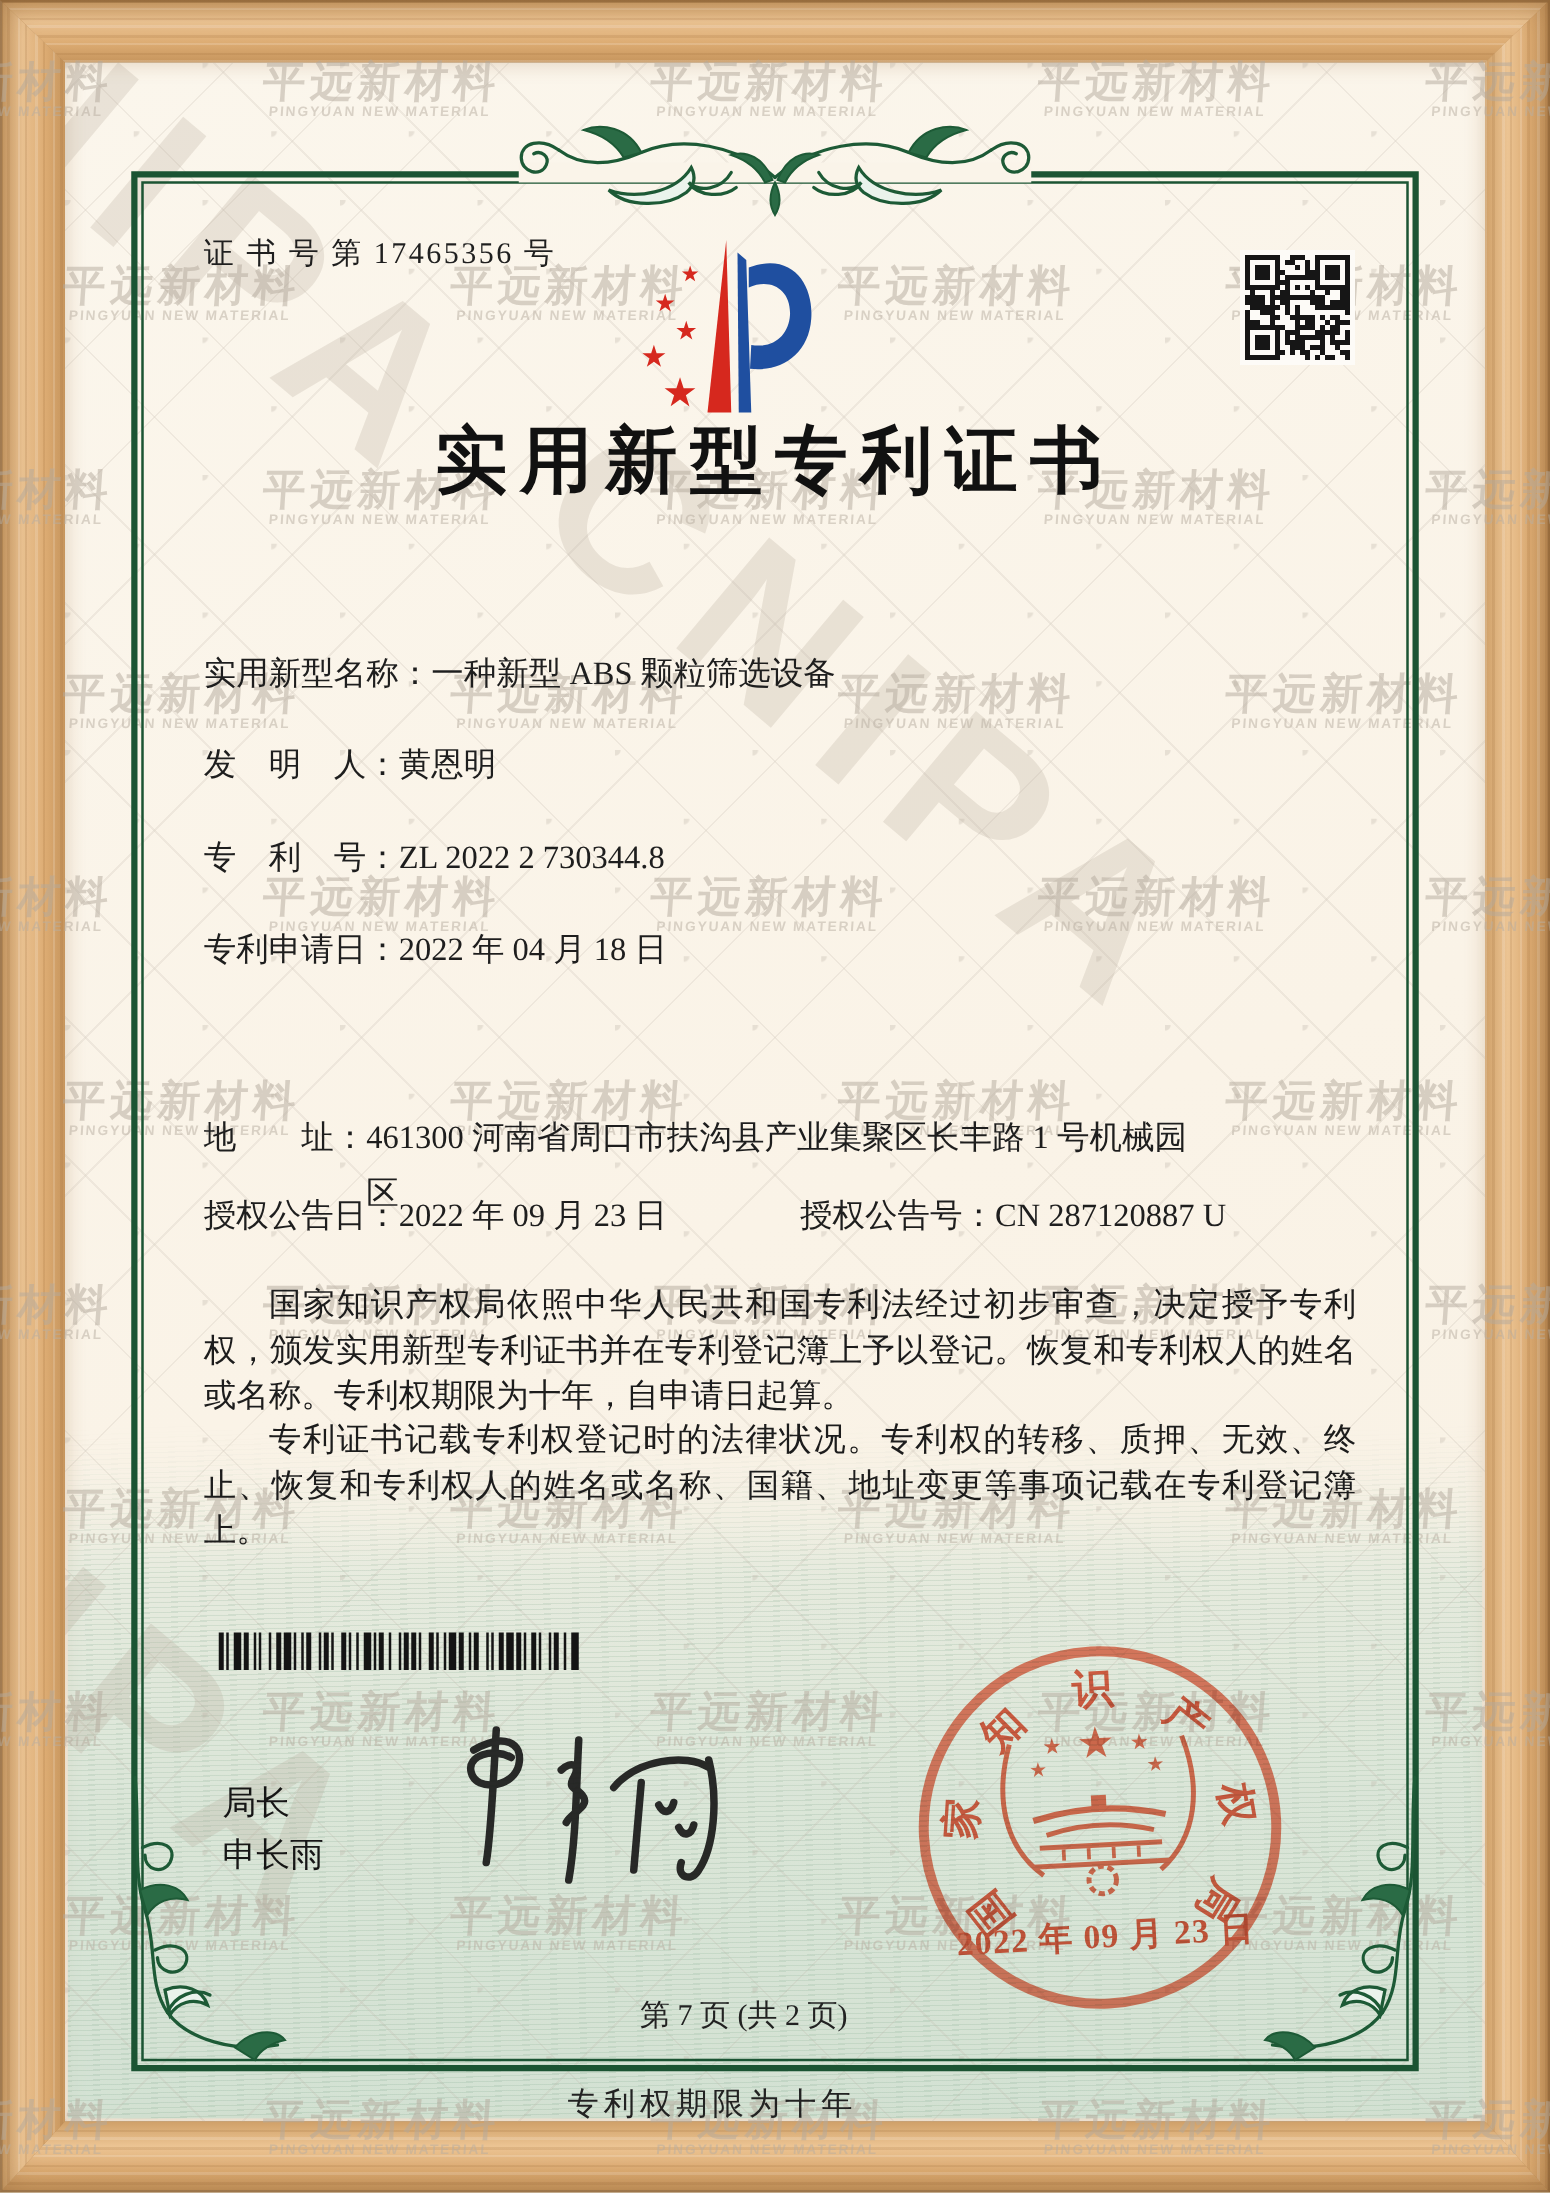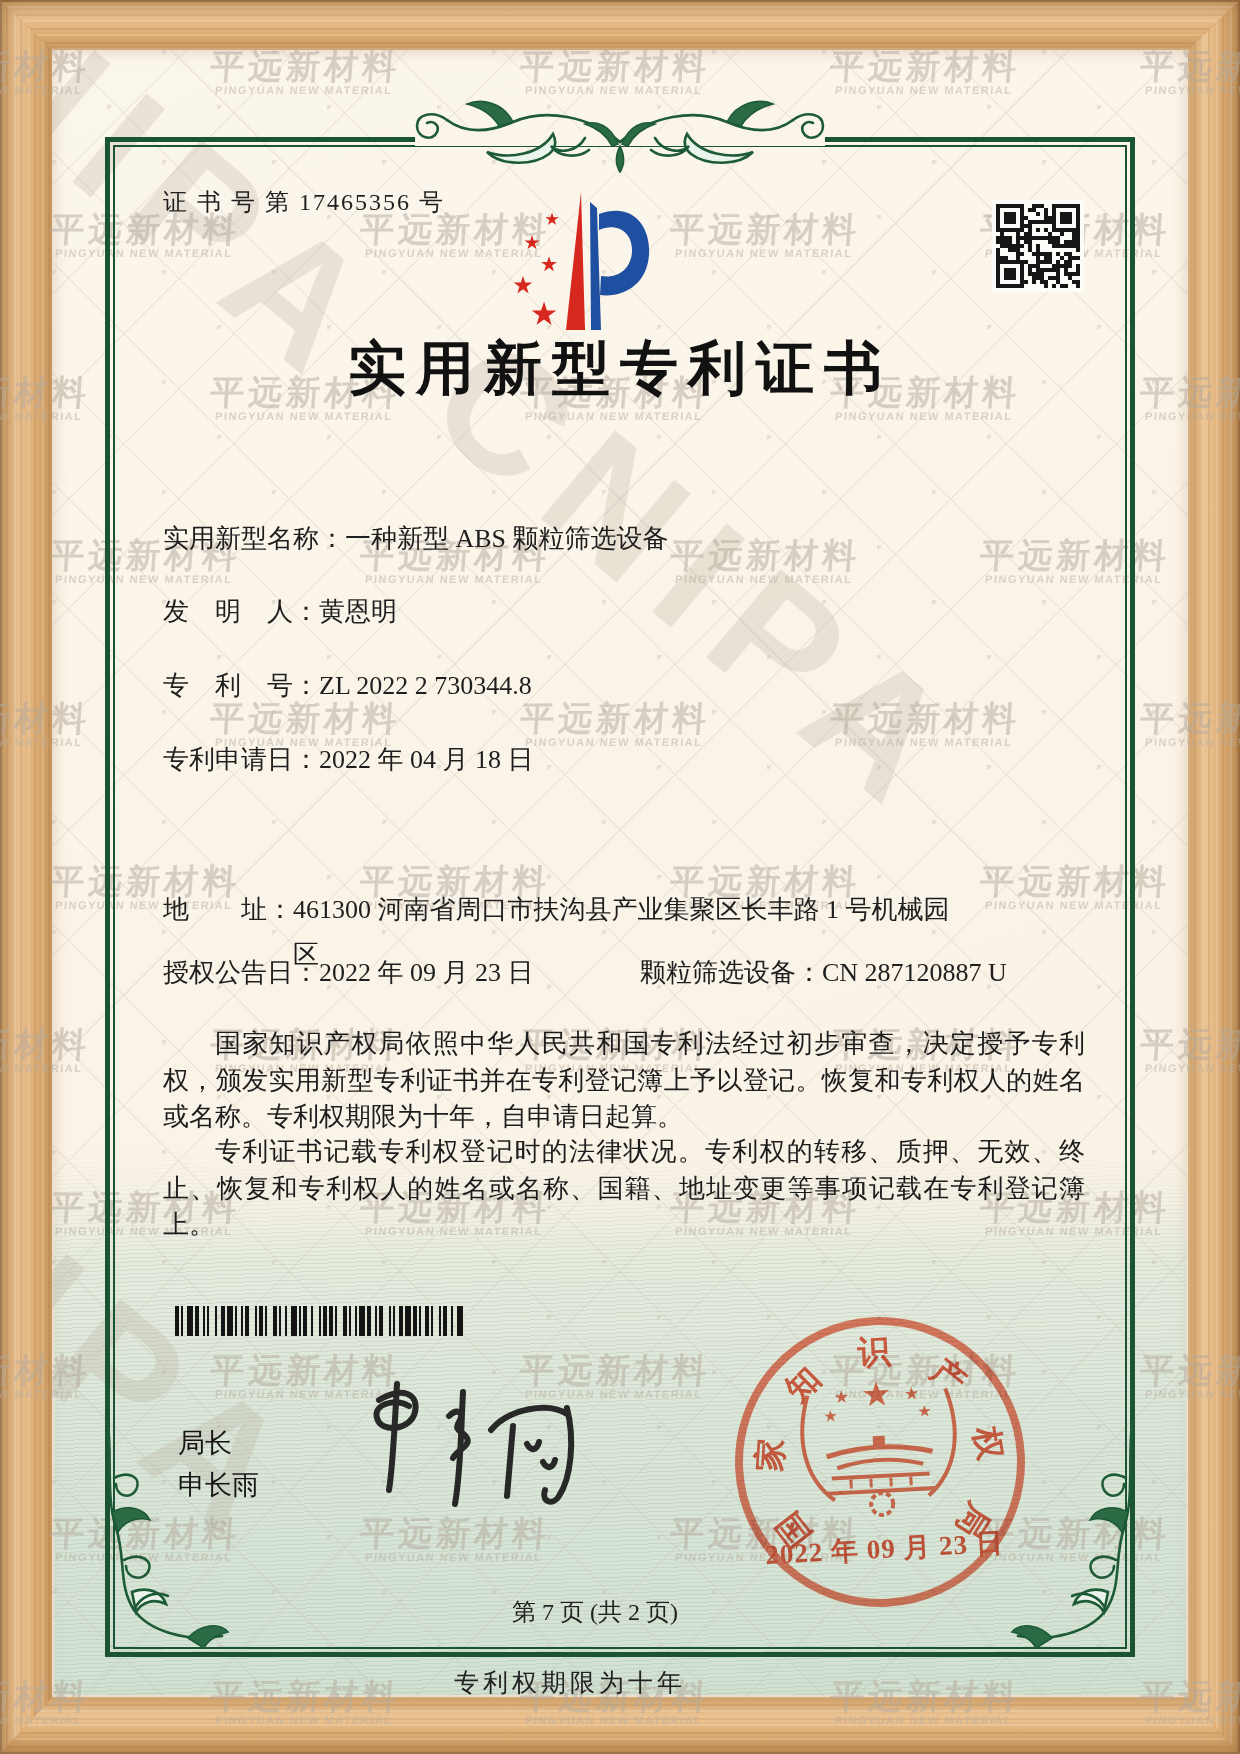--- a/index.html
+++ b/index.html
@@ -397,21 +397,21 @@
   </div>
   <div class="frow r4">
     <span class="flabel">专利申请日：</span><span class="fvalue">2022 年 04 月 18 日</span>
   </div>
   <div class="frow r6 addr">
     <span class="flabel">地　　址：</span><span class="fvalue">461300  河南省周口市扶沟县产业集聚区长丰路 1 号机械园区</span>
   </div>
 
   <div class="grant-row">
     <span>授权公告日：</span><span>2022 年 09 月 23 日</span>
-    <span class="grant-b"><span>颗粒筛选设备：</span><span>CN 287120887 U</span></span>
+    <span class="grant-b"><span>授权公告号：</span><span>CN 287120887 U</span></span>
   </div>
 
   <div class="para p1">国家知识产权局依照中华人民共和国专利法经过初步审查，决定授予专利权，颁发实用新型专利证书并在专利登记簿上予以登记。恢复和专利权人的姓名或名称。专利权期限为十年，自申请日起算。</div>
   <div class="para p2">专利证书记载专利权登记时的法律状况。专利权的转移、质押、无效、终止、恢复和专利权人的姓名或名称、国籍、地址变更等事项记载在专利登记簿上。</div>
 
   <div class="barcode">
       <span class="bc-bar" style="width: 4px;"></span>
       <span class="bc-space" style="width: 2px;"></span>
       <span class="bc-bar" style="width: 2px;"></span>
       <span class="bc-space" style="width: 4px;"></span>

